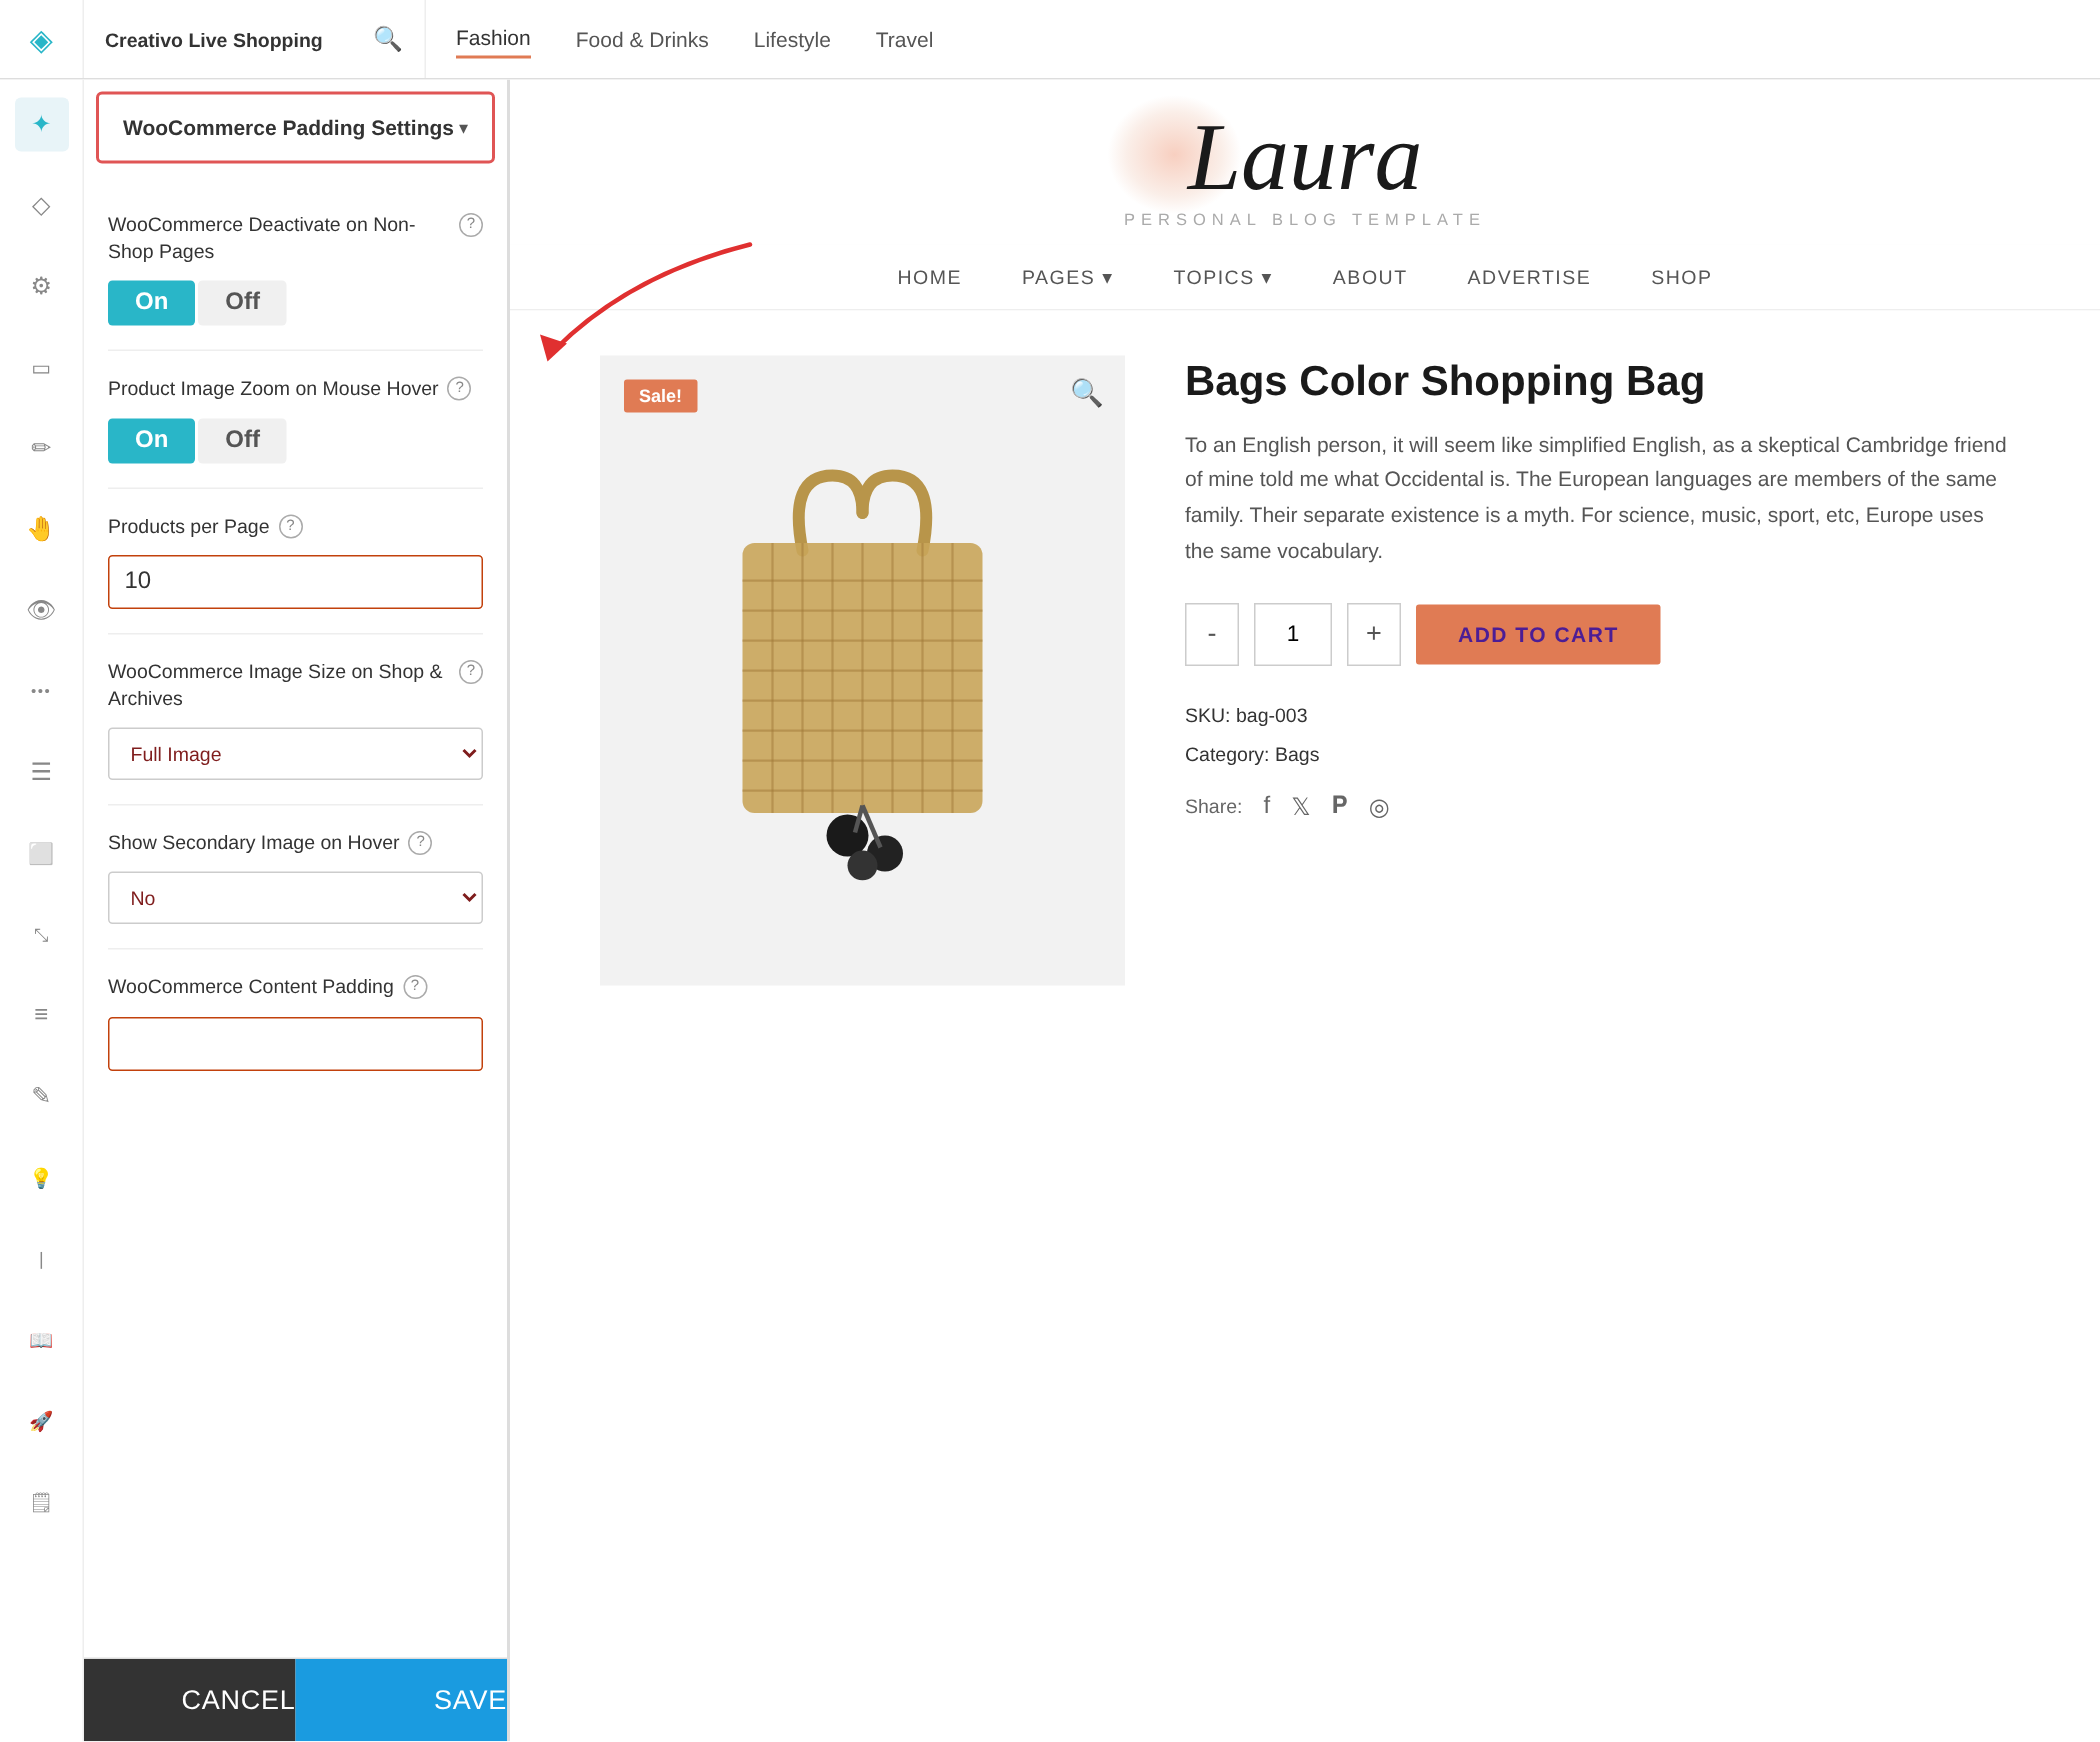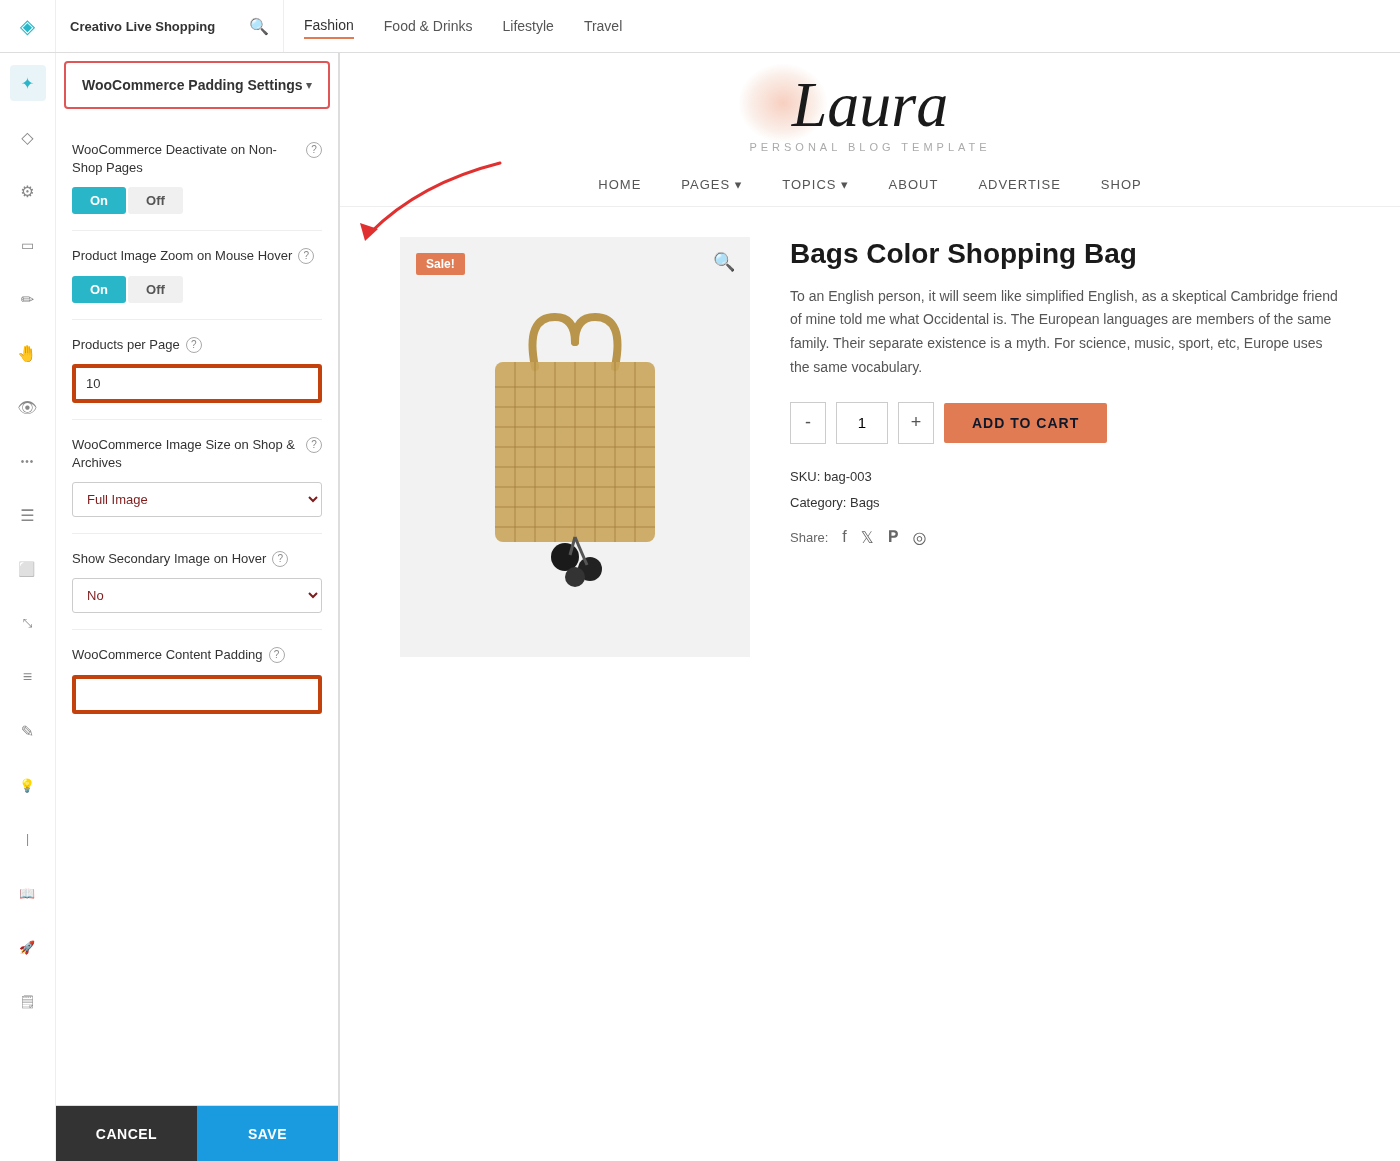--- a/index.html
+++ b/index.html
@@ -115,40 +115,40 @@
       cursor: pointer;
       flex-shrink: 0;
       margin-top: 1px;
     }
     .toggle-group {
       display: flex;
       gap: 2px;
     }
     .toggle-btn {
       padding: 6px 18px;
-      font-size: 13px;
+      font-size: 16px;
       font-weight: 600;
       border: none;
       cursor: pointer;
       border-radius: 3px;
     }
     .toggle-btn.on {
       background: #29b6c8;
       color: #fff;
     }
     .toggle-btn.off {
       background: #f0f0f0;
       color: #555;
     }
     .text-input {
       width: 100%;
       padding: 8px 10px;
-      border: 4px solid #c2410c;
+      border: 1px solid #c2410c;
       border-radius: 3px;
-      font-size: 13px;
+      font-size: 16px;
       color: #333;
     }
     .select-input {
       width: 100%;
       padding: 8px 10px;
       border: 1px solid #ccc;
       border-radius: 3px;
       font-size: 13px;
       color: #7f1d1d;
       background: #fff;
@@ -157,24 +157,25 @@
 
     
     .settings-footer {
       display: flex;
       border-top: 1px solid #ddd;
       height: 56px;
     }
     .footer-btn {
       flex: 1;
       border: none;
-      font-size: 14px;
-      font-weight: 700;
+      font-size: 18px;
+      font-weight: 400;
       cursor: pointer;
       letter-spacing: 0.5px;
+      text-align: right;
     }
     .footer-btn.cancel {
       background: #333;
       color: #fff;
     }
     .footer-btn.save {
       background: #1a9be0;
       color: #fff;
     }
 
@@ -337,21 +338,21 @@
     }
     .qty-input {
       width: 52px;
       height: 42px;
       border: 1px solid #ccc;
       text-align: center;
       font-size: 15px;
     }
     .add-to-cart-btn {
       background: #e07b54;
-      color: #0f172a;
+      color: #4c1d95;
       border: none;
       padding: 12px 28px;
       font-size: 14px;
       font-weight: 700;
       letter-spacing: 1px;
       cursor: pointer;
       border-radius: 2px;
     }
     .product-meta {
       font-size: 13px;

